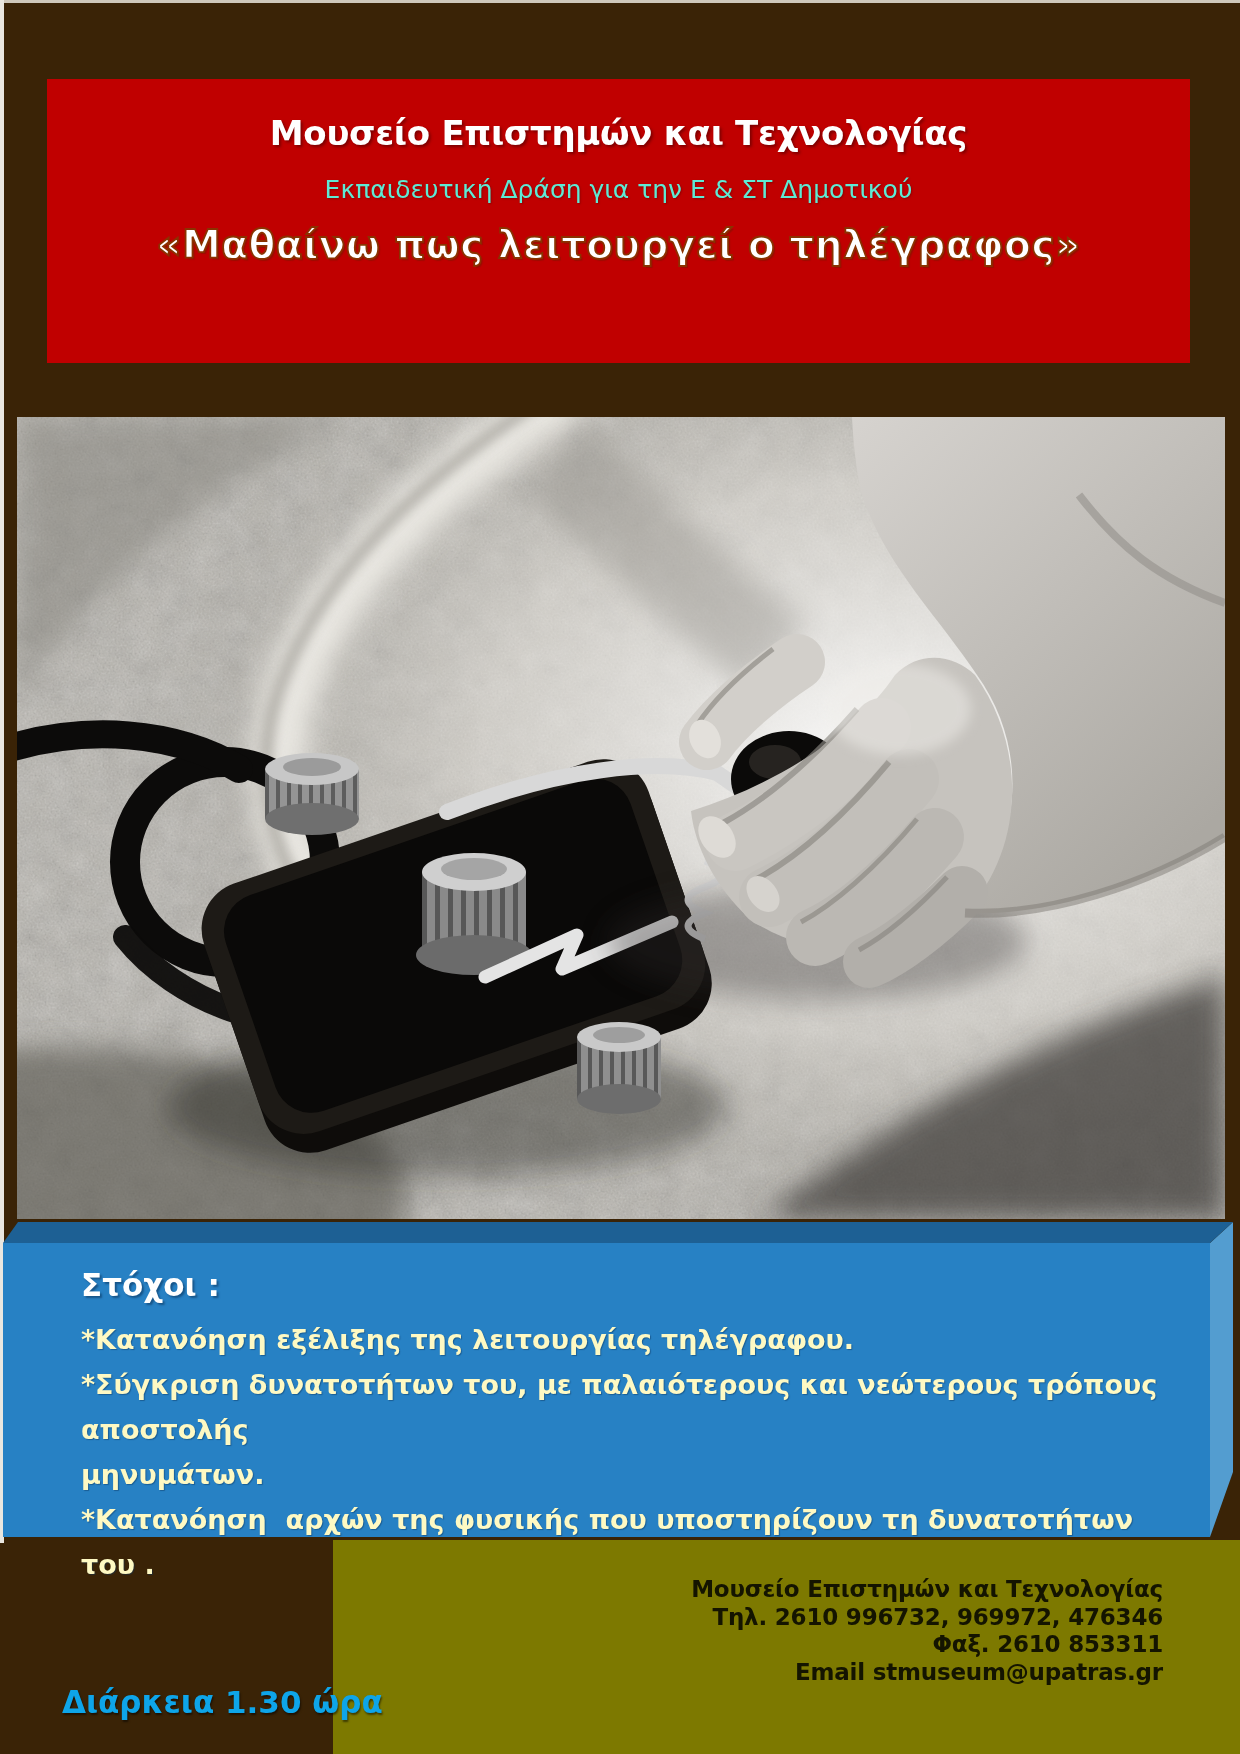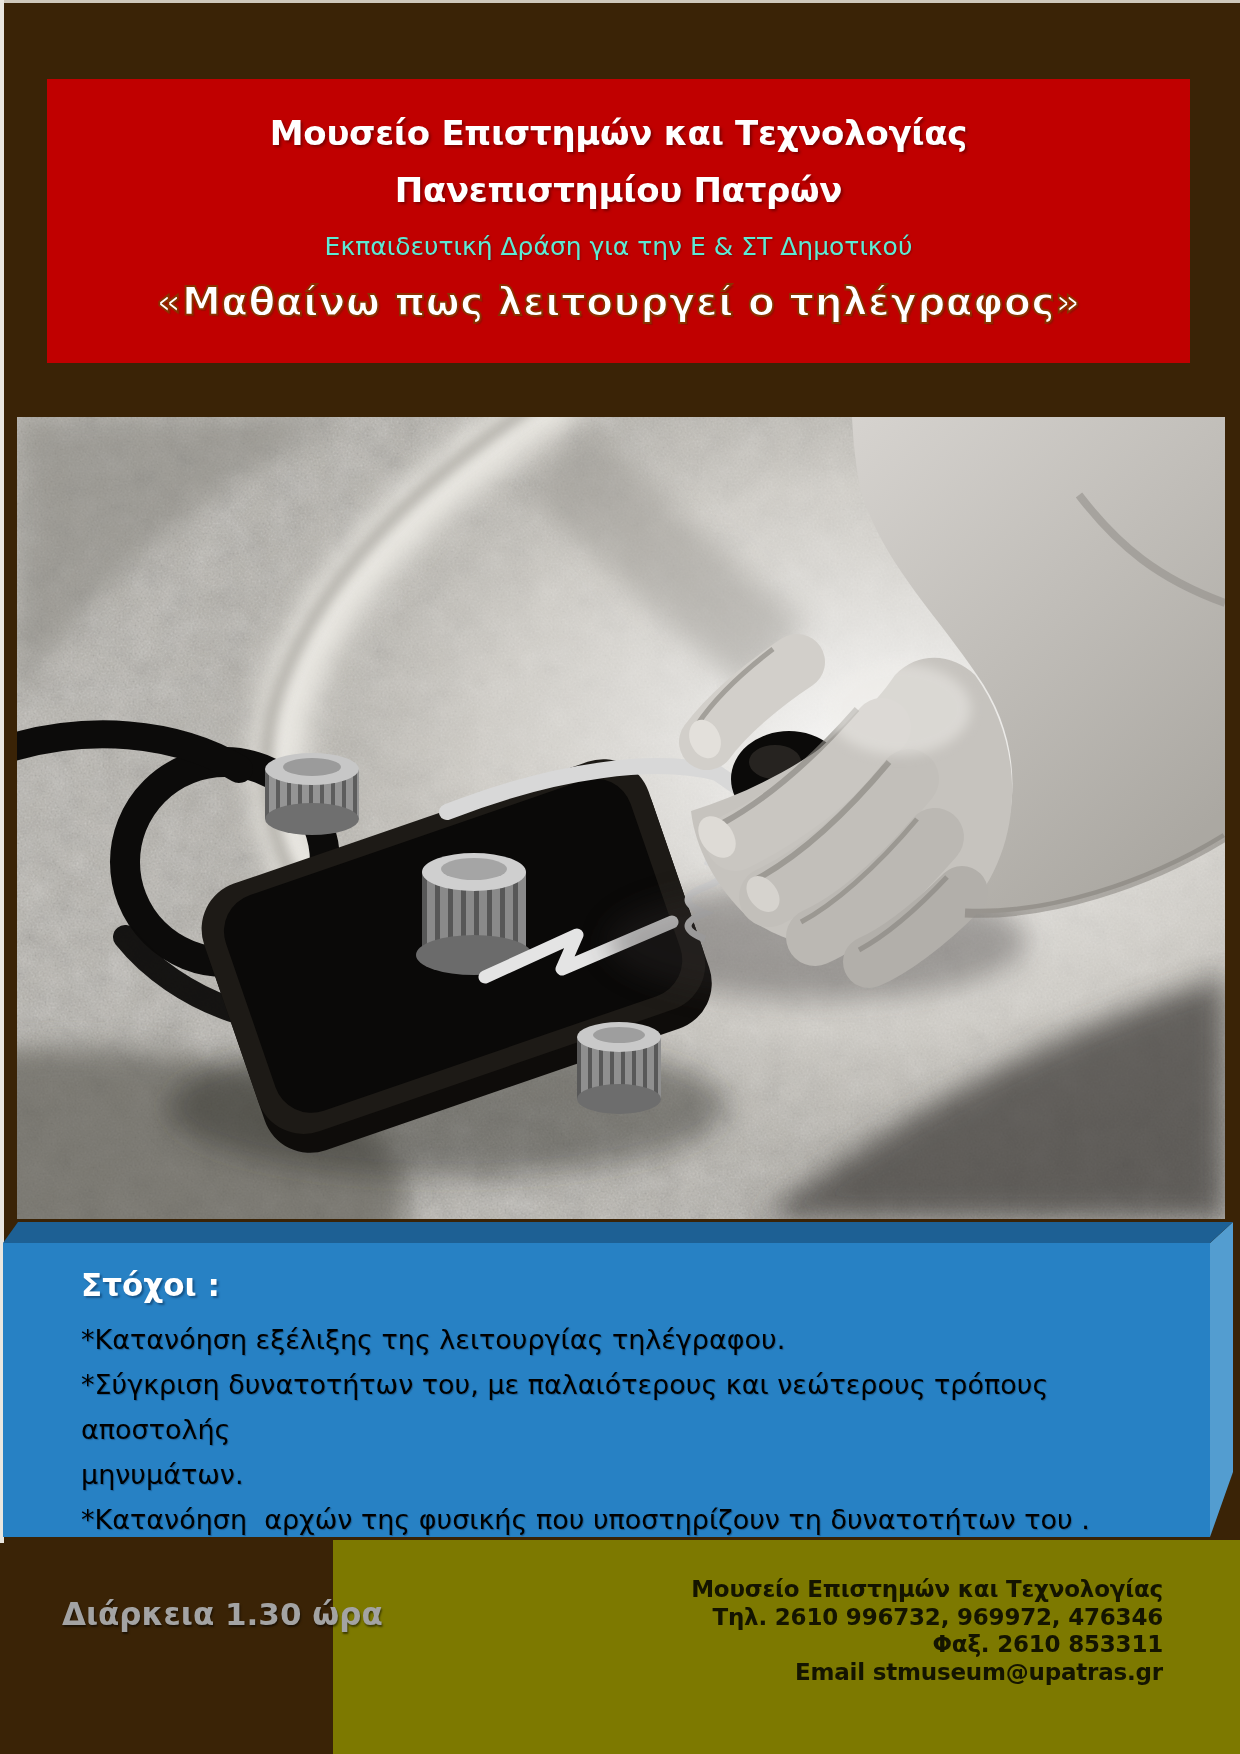--- a/index.html
+++ b/index.html
@@ -44,46 +44,45 @@
   }
   .panel .p-face{
     position:absolute;left:3px;top:21px;width:1207px;height:294px;background:#2781c4;
     box-sizing:border-box;padding:24px 30px 0 78px;
   }
   .goal-h{
     font-size:31px;font-weight:bold;color:#ffffff;margin-bottom:14px;
     text-shadow:2px 2px 2px rgba(10,50,90,.55);
   }
   .goal{
-    font-size:27px;color:#000000;line-height:45px;white-space:pre-wrap;
-    text-shadow:1px 1px 1px rgba(10,50,90,.45);max-width:1095px;
+    font-size:27px;color:#fef9c3;line-height:45px;white-space:pre-wrap;
+    text-shadow:1px 1px 1px rgba(10,50,90,.45);max-width:1095px;font-weight:bold;
   }
 
   
   .olive{
     position:absolute;left:333px;top:1540px;width:907px;height:214px;background:#7d7900;
     box-sizing:border-box;padding:36px 77px 0 0;text-align:right;
   }
   .contact-line{font-size:23px;font-weight:bold;color:#141400;line-height:27.5px;letter-spacing:-.2px;}
   .duration{
-    position:absolute;left:62px;top:1596px;
-    font-size:31px;font-weight:bold;color:#a3a3a3;
+    position:absolute;left:62px;top:1684px;
+    font-size:31px;font-weight:bold;color:#0ea5e9;
     text-shadow:1px 2px 2px rgba(0,0,0,.5);
   }
 </style>
 </head>
 <body>
 
 <div class="poster">
   <div class="edge-top"></div>
   <div class="edge-left"></div>
 
   <div class="banner">
     <div class="l1">Μουσείο Επιστημών και Τεχνολογίας</div>
-    <div class="l2">Πανεπιστημίου Πατρών</div>
     <div class="sub">Εκπαιδευτική Δράση για την Ε &amp; ΣΤ Δημοτικού</div>
     <div class="act">«Μαθαίνω πως λειτουργεί ο τηλέγραφος»</div>
   </div>
 
   <div class="photo">
     <svg viewBox="0 0 1208 802" xmlns="http://www.w3.org/2000/svg">
       <defs>
         <filter id="nzFine" x="0" y="0" width="100%" height="100%">
           <feTurbulence type="fractalNoise" baseFrequency="0.5" numOctaves="3" seed="8" stitchTiles="stitch"></feTurbulence>
           <feColorMatrix type="saturate" values="0"></feColorMatrix>

